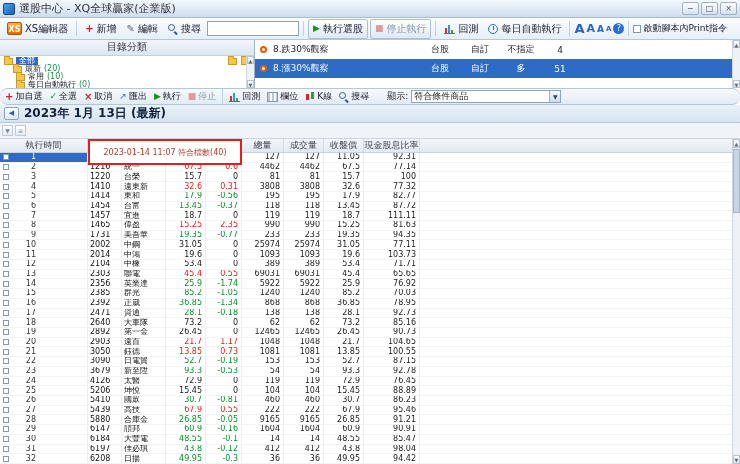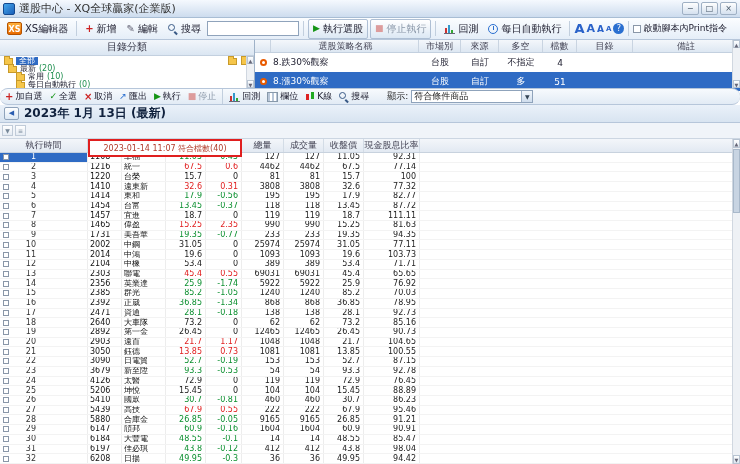--- a/index.html
+++ b/index.html
@@ -121,21 +121,21 @@
   .strat-scroll .sarrow { height:8px; line-height:8px; background:linear-gradient(#fff,#dde6f0); border:1px solid #b8c4d2; }
   .strat-scroll .sarrow.bottom { position:absolute; bottom:0; left:0; right:0; }
   
   .toolbar2 { position:absolute; top:88px; left:0; right:0; height:17px;
     background: linear-gradient(#f7fafd,#e2ebf5); border-top:1px solid #b6c6da;
     border-bottom:1px solid #b6c6da; display:flex; align-items:center; gap:1px;
     padding:0 2px; font-size:9px;border-radius:8px; }
   .t2btn { display:inline-flex; align-items:center; gap:2px; padding:1px 3px; color:#223; white-space:nowrap; }
   .t2btn.disabled { color:#8a97a8; }
   .display-group { margin-left:14px; display:flex; align-items:center; gap:3px; }
-  .combo { width:122px; height:13px; border:1px solid #8fa3bb; background:#fff;
+  .combo { width:150px; height:13px; border:1px solid #8fa3bb; background:#fff;
     display:flex; align-items:center; font-size:9px; padding-left:2px; }
   .combo-arrow { margin-left:auto; width:11px; height:11px;
     background:linear-gradient(#f2f7fc,#cfdded); border-left:1px solid #9db0c6;
     font-size:6px; text-align:center; line-height:11px; color:#345; }
   
   .datebar { position:absolute; top:105px; left:0; right:0; height:18px;
     background: linear-gradient(#eaf1f9,#d8e4f1); border-bottom:1px solid #b6c6da;
     display:flex; align-items:center; gap:5px; padding:0 4px; }
   .nav-btn { width:15px; height:13px; border:1px solid #8fa3bb; border-radius:2px;
     background:linear-gradient(#fff,#dce8f4); font-size:7px; color:#2a5db0;
@@ -147,21 +147,21 @@
     align-items:center; gap:2px; padding:0 2px; }
   .strip-icon { width:11px; height:11px; border:1px solid #c0cbd8;
     background:linear-gradient(#fff,#e4ebf3); font-size:6px; color:#789;
     text-align:center; line-height:10px; }
   
   .gridheader { position:absolute; top:139px; left:0; right:8px; height:14px; display:flex;
     background: linear-gradient(#f3f6fa,#e2e9f2); border-bottom:1px solid #c8d2de;
     font-size:9px; color:#445; }
   .gh-cell { border-right:1px solid #d3dce6; display:flex; align-items:center;
     justify-content:center; overflow:hidden; white-space:nowrap; height:100%; }
-  .redbox { position:absolute; left:88px; top:0; width:154px; height:18px;
+  .redbox { position:absolute; left:88px; top:0; width:154px; height:26px;
     border:2px solid #e01f1f; background:#fff; display:flex; align-items:center;
     justify-content:center; font-size:8px; color:#b03a2a; white-space:nowrap; z-index:5; }
   .gridbody { position:absolute; top:153px; bottom:0; left:0; right:8px;
     background:#fff; overflow:hidden; }
   .grow { display:flex; height:9.72px; align-items:center;
     border-bottom:1px solid #f3f3f3; font-size:8px; line-height:8px; }
   .gc { height:100%; border-right:1px solid #ededed; display:flex; align-items:center;
     overflow:hidden; white-space:nowrap; }
   .w88{width:88px}.w34{width:34px}.w44{width:44px}.w40{width:40px}
   .w36{width:36px}.w42{width:42px}.w56{width:56px}.wfill{flex:1;border-right:none}
@@ -249,21 +249,21 @@
       <span class="hdr-icons">
         <span class="ic ic-folder"></span>
         <span class="ic ic-folder"></span>
       </span>
     </div>
     <div class="tree">
         <div class="tree-item" style="padding-left: 4px; font-family: Liberation Serif, serif;">
           <span class="ic ic-folder"></span>
           <span class="tree-label selected">全部</span>
         </div>
-        <div class="tree-item" style="padding-left: 8px;">
+        <div class="tree-item" style="padding-left: 13px;">
           <span class="ic ic-folder"></span>
           <span class="tree-label">最新</span>
           <span class="tree-count">(20)</span>
         </div>
         <div class="tree-item" style="padding-left: 16px;">
           <span class="ic ic-folder"></span>
           <span class="tree-label">常用</span>
           <span class="tree-count">(10)</span>
         </div>
         <div class="tree-item" style="padding-left: 16px;">
@@ -271,30 +271,20 @@
           <span class="tree-label">每日自動執行</span>
           <span class="tree-count">(0)</span>
         </div>
       </div>
     <div class="mini-scroll">
       <div class="sarrow">▲</div>
       <div class="sarrow bottom">▼</div>
     </div>
   </div>
   <div class="strategy">
-    <div class="strat-header">
-      <div class="sh-cell col-icon"></div>
-      <div class="sh-cell col-name">選股策略名稱</div>
-      <div class="sh-cell col-market">市場別</div>
-      <div class="sh-cell col-source">來源</div>
-      <div class="sh-cell col-side">多空</div>
-      <div class="sh-cell col-count">檔數</div>
-      <div class="sh-cell col-dir">目錄</div>
-      <div class="sh-cell col-note">備註</div>
-    </div>
     <div>
         <div class="strat-row">
           <div class="sc col-icon">
             <span class="ic ic-ring"></span>
           </div>
           <div class="sc col-name">8.跌30%觀察</div>
           <div class="sc col-market">台股</div>
           <div class="sc col-source">自訂</div>
           <div class="sc col-side">不指定</div>
           <div class="sc col-count">4</div>

